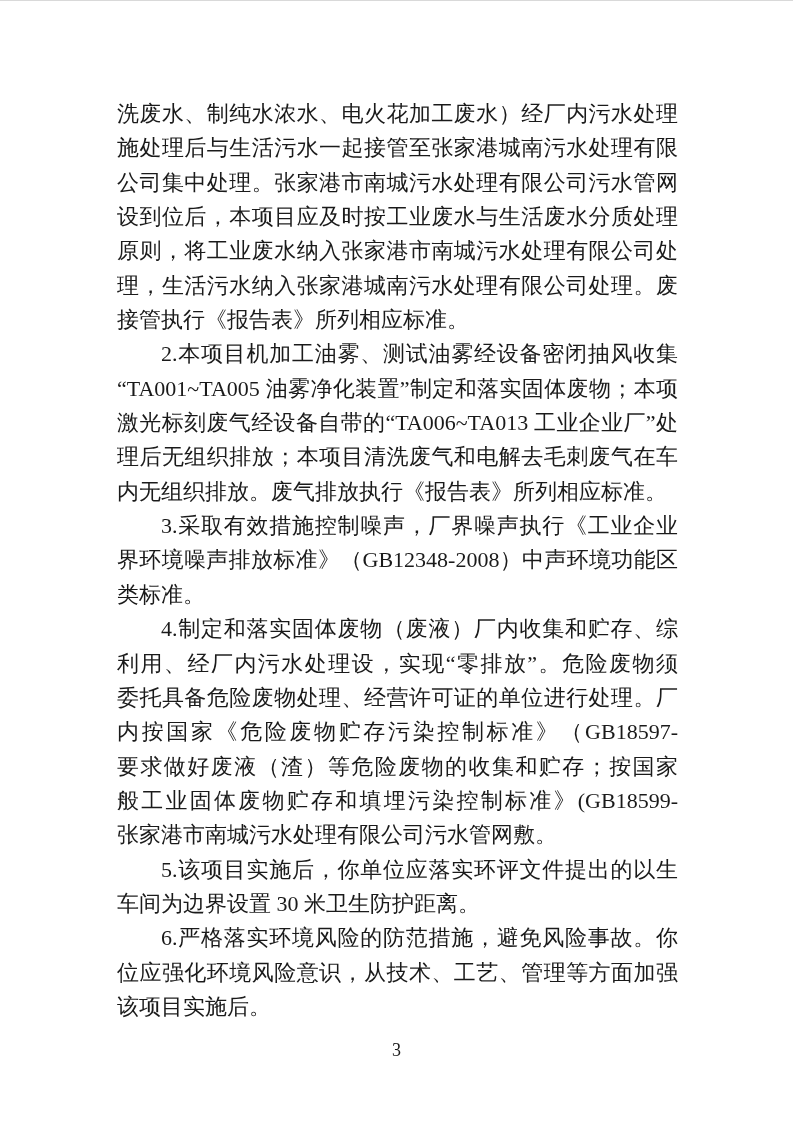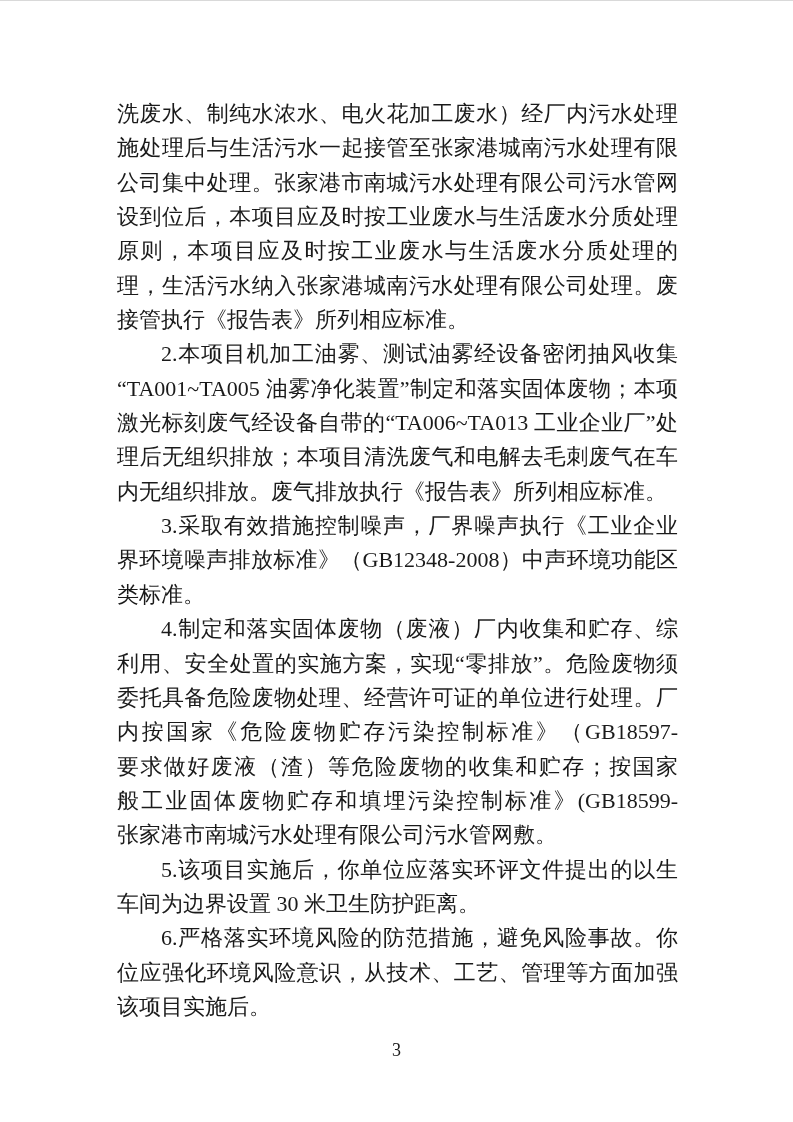--- a/index.html
+++ b/index.html
@@ -53,33 +53,33 @@
 </style>
 </head>
 <body>
 
 <div class="page">
   <div class="text-block">
       <div class="line">洗废水、制纯水浓水、电火花加工废水）经厂内污水处理设</div>
       <div class="line">施处理后与生活污水一起接管至张家港城南污水处理有限</div>
       <div class="line">公司集中处理。张家港市南城污水处理有限公司污水管网敷</div>
       <div class="line">设到位后，本项目应及时按工业废水与生活废水分质处理的</div>
-      <div class="line">原则，本项目应及时按工业废水与生活废水分质处理的</div>
+      <div class="line">原则，将工业废水纳入张家港市南城污水处理有限公司处</div>
       <div class="line">理，生活污水纳入张家港城南污水处理有限公司处理。废水</div>
       <div class="line last">接管执行《报告表》所列相应标准。</div>
       <div class="line indent">2.本项目机加工油雾、测试油雾经设备密闭抽风收集至</div>
       <div class="line">“TA001~TA005 油雾净化装置”制定和落实固体废物；本项目</div>
       <div class="line">激光标刻废气经设备自带的“TA006~TA013 工业企业厂”处</div>
       <div class="line">理后无组织排放；本项目清洗废气和电解去毛刺废气在车间</div>
       <div class="line last">内无组织排放。废气排放执行《报告表》所列相应标准。</div>
       <div class="line indent">3.采取有效措施控制噪声，厂界噪声执行《工业企业厂</div>
       <div class="line">界环境噪声排放标准》（GB12348-2008）中声环境功能区 3</div>
       <div class="line last">类标准。</div>
       <div class="line indent">4.制定和落实固体废物（废液）厂内收集和贮存、综合</div>
-      <div class="line">利用、安全处置的实施方案，实现“零排放”。危险废物须</div>
+      <div class="line">利用、经厂内污水处理设，实现“零排放”。危险废物须</div>
       <div class="line">委托具备危险废物处理、经营许可证的单位进行处理。厂区</div>
       <div class="line">内按国家《危险废物贮存污染控制标准》（GB18597-2023）</div>
       <div class="line">要求做好废液（渣）等危险废物的收集和贮存；按国家《一</div>
       <div class="line">般工业固体废物贮存和填埋污染控制标准》(GB18599-2020）</div>
       <div class="line last">张家港市南城污水处理有限公司污水管网敷。</div>
       <div class="line indent">5.该项目实施后，你单位应落实环评文件提出的以生产</div>
       <div class="line last">车间为边界设置 30 米卫生防护距离。</div>
       <div class="line indent">6.严格落实环境风险的防范措施，避免风险事故。你单</div>
       <div class="line">位应强化环境风险意识，从技术、工艺、管理等方面加强落</div>
       <div class="line last">该项目实施后。</div>

